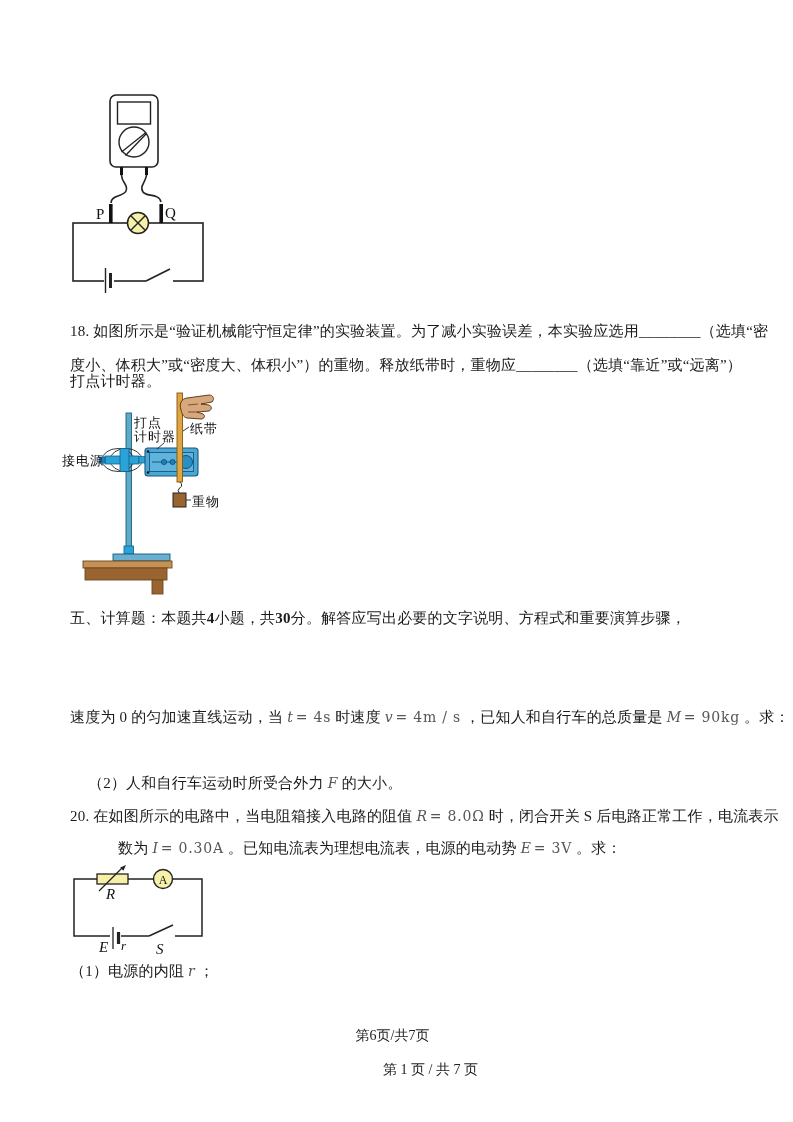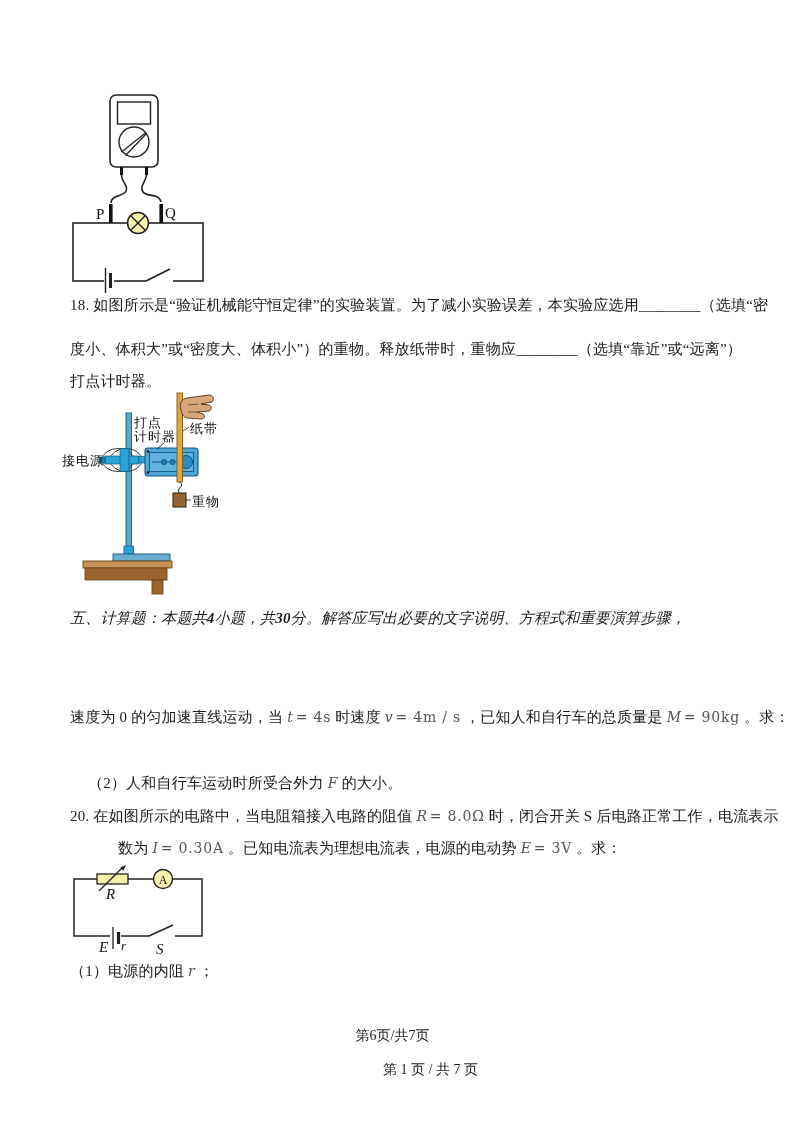--- a/index.html
+++ b/index.html
@@ -61,22 +61,22 @@
     <circle cx="78" cy="138" r="10.5" fill="#f7f0a8" stroke="#222" stroke-width="1.5"></circle>
     <line x1="70.8" y1="130.8" x2="85.2" y2="145.2" stroke="#222" stroke-width="1.4"></line>
     <line x1="85.2" y1="130.8" x2="70.8" y2="145.2" stroke="#222" stroke-width="1.4"></line>
 
     <line x1="45.5" y1="183" x2="45.5" y2="208" stroke="#222" stroke-width="1.4"></line>
     <line x1="50.5" y1="188" x2="50.5" y2="203" stroke="#222" stroke-width="3"></line>
 
     <line x1="86" y1="196" x2="110" y2="184" stroke="#222" stroke-width="1.6"></line>
   </svg>
 
-  <div class="tline" style="top:294px;text-align:right;">18. 如图所示是“验证机械能守恒定律”的实验装置。为了减小实验误差，本实验应选用________（选填“密</div>
-  <div class="tline" style="top:338px;">度小、体积大”或“密度大、体积小”）的重物。释放纸带时，重物应________（选填“靠近”或“远离”）</div>
+  <div class="tline" style="top:320px;text-align:right;">18. 如图所示是“验证机械能守恒定律”的实验装置。为了减小实验误差，本实验应选用________（选填“密</div>
+  <div class="tline" style="top:354px;">度小、体积大”或“密度大、体积小”）的重物。释放纸带时，重物应________（选填“靠近”或“远离”）</div>
   <div class="tline" style="top:370px;">打点计时器。</div>
 
   <svg style="left:60px;top:390px;" width="170" height="210" viewBox="0 0 170 210">
 
     <rect x="66" y="23" width="5.5" height="140" fill="#5fa8c9" stroke="#1a5f7f" stroke-width="0.9"></rect>
 
     <ellipse cx="58" cy="70" rx="16" ry="11.5" fill="none" stroke="#222" stroke-width="0.9"></ellipse>
     <ellipse cx="66" cy="70" rx="16" ry="11.5" fill="none" stroke="#222" stroke-width="0.9"></ellipse>
 
     <rect x="45" y="66" width="34" height="8" fill="#2aa3d8" stroke="#12608a" stroke-width="0.8"></rect>
@@ -111,21 +111,21 @@
     <text class="cjk-label" x="74" y="37">打点</text>
     <text class="cjk-label" x="74" y="51">计时器</text>
     <line x1="104" y1="53" x2="97" y2="59" stroke="#222" stroke-width="0.9"></line>
     <text class="cjk-label" x="130" y="43">纸带</text>
     <line x1="123" y1="41" x2="129" y2="37" stroke="#222" stroke-width="0.9"></line>
     <text class="cjk-label" x="2" y="75">接电源</text>
     <text class="cjk-label" x="132" y="116">重物</text>
     <line x1="126" y1="110" x2="131" y2="110" stroke="#222" stroke-width="0.9"></line>
   </svg>
 
-  <div class="tline" style="top:607px;font-style:italic;"><span>五、计算题：本题共</span><span class="b">4</span><span>小题，共</span><span class="b">30</span><span>分。解答应写出必要的文字说明、方程式和重要演算步骤，</span></div>
+  <div class="tline" style="top:607px;"><span>五、计算题：本题共</span><span class="b">4</span><span>小题，共</span><span class="b">30</span><span>分。解答应写出必要的文字说明、方程式和重要演算步骤，</span></div>
 
   <div class="tline" style="top:706px;"><span>速度为 0 的匀加速直线运动，当</span><span class="fm"><span class="v">t</span><span>= 4s</span></span><span>时速度</span><span class="fm"><span class="v">v</span><span>= 4m / s</span></span><span>，已知人和自行车的总质量是</span><span class="fm"><span class="v">M</span><span>= 90kg</span></span><span>。求：</span></div>
   <div class="tline" style="top:772px;margin-left:18px;"><span>（2）人和自行车运动时所受合外力</span><span class="iv">F</span><span>的大小。</span></div>
 
   <div class="tline" style="top:805px;"><span>20. 在如图所示的电路中，当电阻箱接入电路的阻值</span><span class="fm"><span class="v">R</span><span>= 8.0Ω</span></span><span>时，闭合开关 S 后电路正常工作，电流表示</span></div>
   <div class="tline" style="top:837px;margin-left:48px;"><span>数为</span><span class="fm"><span class="v">I</span><span>= 0.30A</span></span><span>。已知电流表为理想电流表，电源的电动势</span><span class="fm"><span class="v">E</span><span>= 3V</span></span><span>。求：</span></div>
 
   <svg style="left:65px;top:855px;" width="160" height="110" viewBox="0 0 160 110">
     <rect x="9" y="24" width="128" height="57" fill="none" stroke="#222" stroke-width="1.5"></rect>
     <rect x="45" y="76" width="11" height="10" fill="#fff"></rect>

